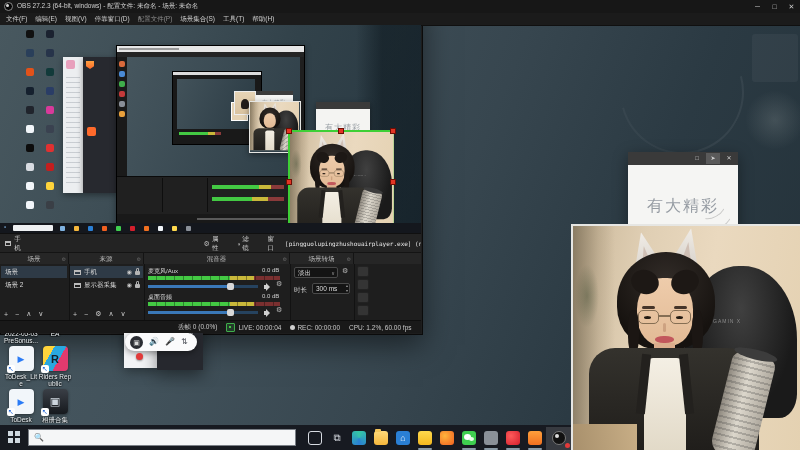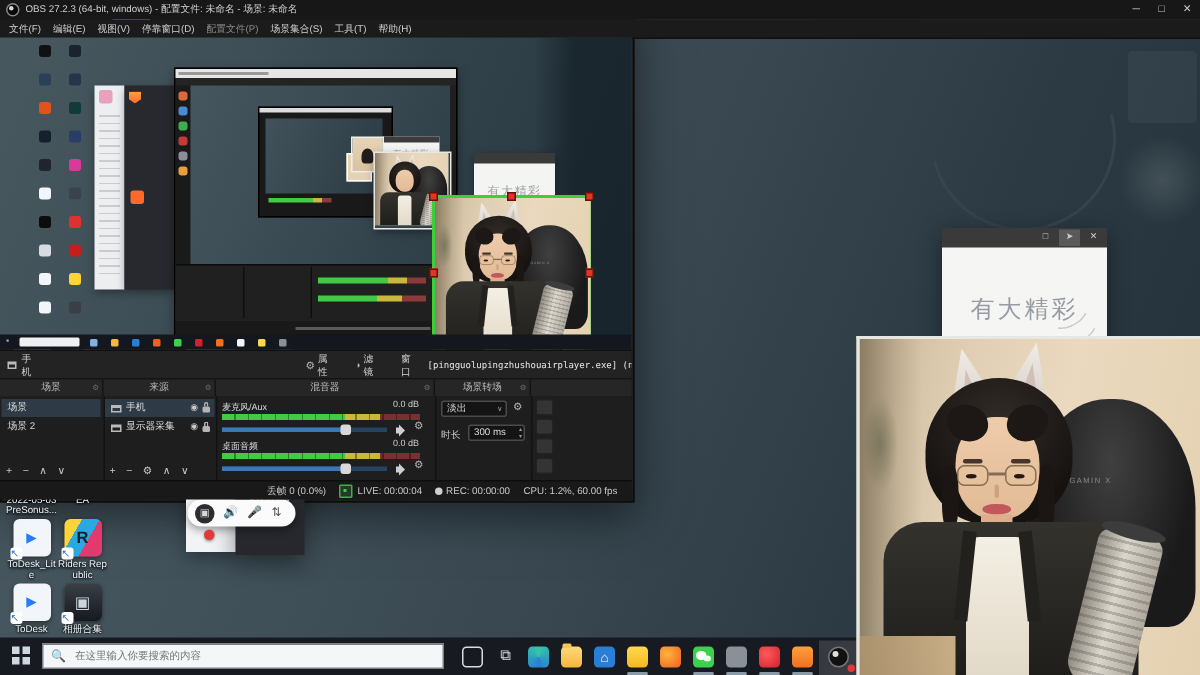--- a/index.html
+++ b/index.html
@@ -737,21 +737,20 @@
     <div class="rp-text">有大精彩</div>
     <div class="scrib" style="left:70px;top:48px;"></div>
     <div class="scrib" style="left:76px;top:58px;"></div>
     <div class="scrib" style="left:66px;top:66px;"></div>
   </div>
 
   <div id="taskbar" class="a">
     <div class="tb-start"></div>
     <div class="tb-search">
       <span class="mag">🔍</span>
-      <input placeholder="在这里输入你要搜索的内容" style="">
     </div>
   </div>
   <div class="tbi" style="left:306px;">
       <div class="ic ic-cortana"></div>
     </div>
   <div class="tbi" style="left:328px;">
       <div class="ic ic-tview"></div>
     </div>
   <div class="tbi" style="left:350px;">
       <div class="ic ic-edge"></div>

